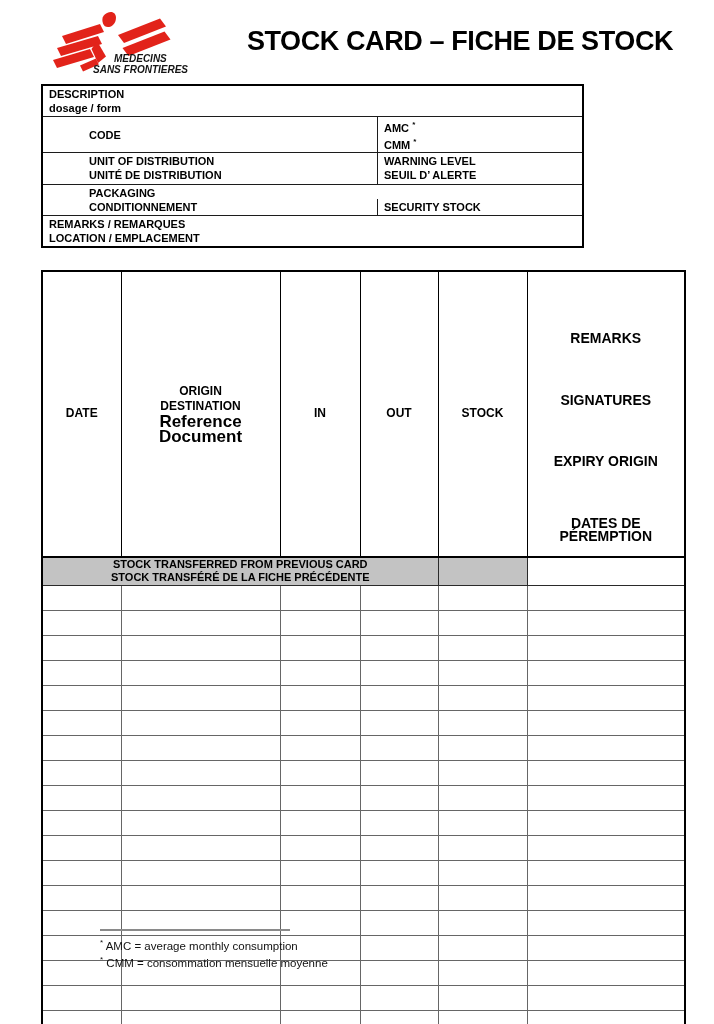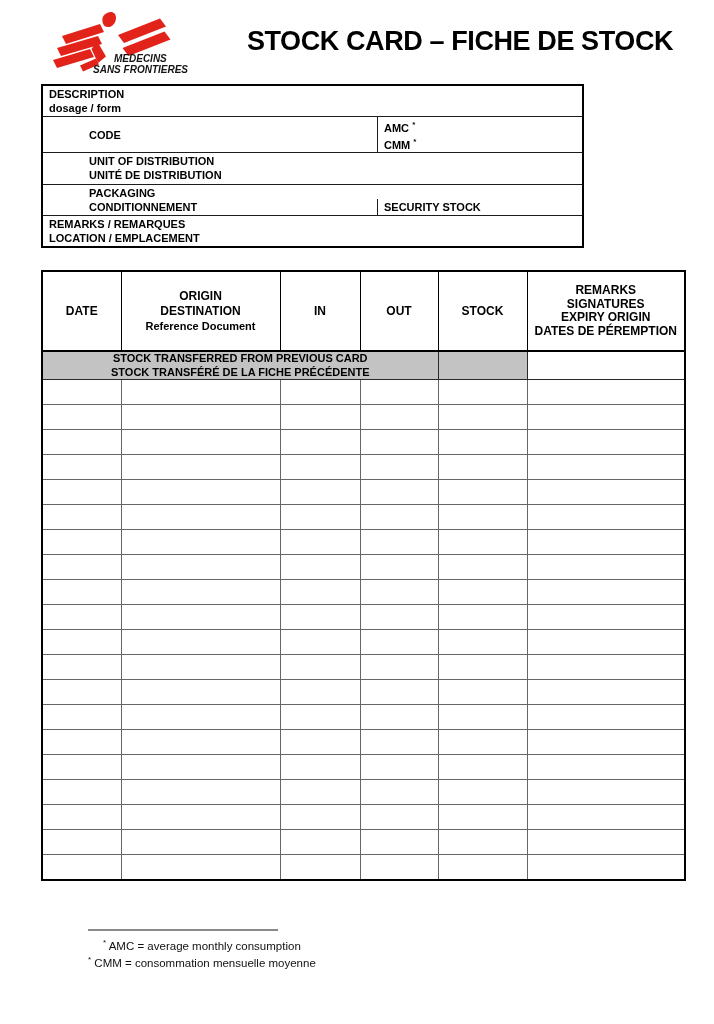--- a/index.html
+++ b/index.html
@@ -42,31 +42,31 @@
     position:absolute; left:41px; top:270px; width:643px;
     border-collapse:collapse; table-layout:fixed;
     border:2px solid #000;
   }
   table.ledger th {
     border:1.5px solid #000; border-bottom:2px solid #000;
     height:74px; vertical-align:middle; text-align:center;
     font-size:12px; font-weight:bold; padding:12px 2px;
   }
   .hline { display:block; line-height:15px; }
-  .hline.small { font-size:11px; }
-  .hline.xsmall { font-size:12px; line-height:13.5px; }
+  .hline.small { font-size:17px; }
+  .hline.xsmall { font-size:14px; line-height:13.5px;margin-top:48px; }
   tr.transfer td {
     border:1.5px solid #2a2a2a; height:20px; text-align:center; vertical-align:middle;
   }
   td.grayfill { background: var(--gray-fill, #c3c3c3); }
   .tline { display:block; font-size:11px; font-weight:bold; line-height:13.5px; white-space:nowrap; }
   tbody.rows td { border:1px solid #666; height:25px; background:#fff; }
 
   
-  .footnotes { position:absolute; left:88px; top:929px;text-align:center; }
+  .footnotes { position:absolute; left:100px; top:929px; }
   .fn-rule { width:190px; border-top:2px solid #8a8a8a; margin-bottom:5px; }
   .fn-line { font-size:11.5px; line-height:14px; color:#111; }
   .fn-line sup { font-size:8px; }
 </style>
 </head>
 <body>
 
 <div class="page">
 
   <svg class="logo" viewBox="0 0 158 64" aria-hidden="true">
@@ -100,20 +100,24 @@
       <div class="icell rgt">
         <div class="ltxt"><span>AMC</span> <sup>*</sup></div>
         <div class="ltxt"><span>CMM</span> <sup>*</sup></div>
       </div>
     </div>
     <div class="irow h33">
       <div class="icell lft">
         <div class="ltxt">UNIT OF DISTRIBUTION</div>
         <div class="ltxt">UNITÉ DE DISTRIBUTION</div>
       </div>
+      <div class="icell rgt">
+        <div class="ltxt">WARNING LEVEL</div>
+        <div class="ltxt">SEUIL D’ ALERTE</div>
+      </div>
     </div>
     <div class="irow h32">
       <div class="icell lft">
         <div class="ltxt">PACKAGING</div>
         <div class="ltxt">CONDITIONNEMENT</div>
       </div>
       <div class="icell rgt">
         <div class="ltxt">SECURITY STOCK</div>
       </div>
     </div>

